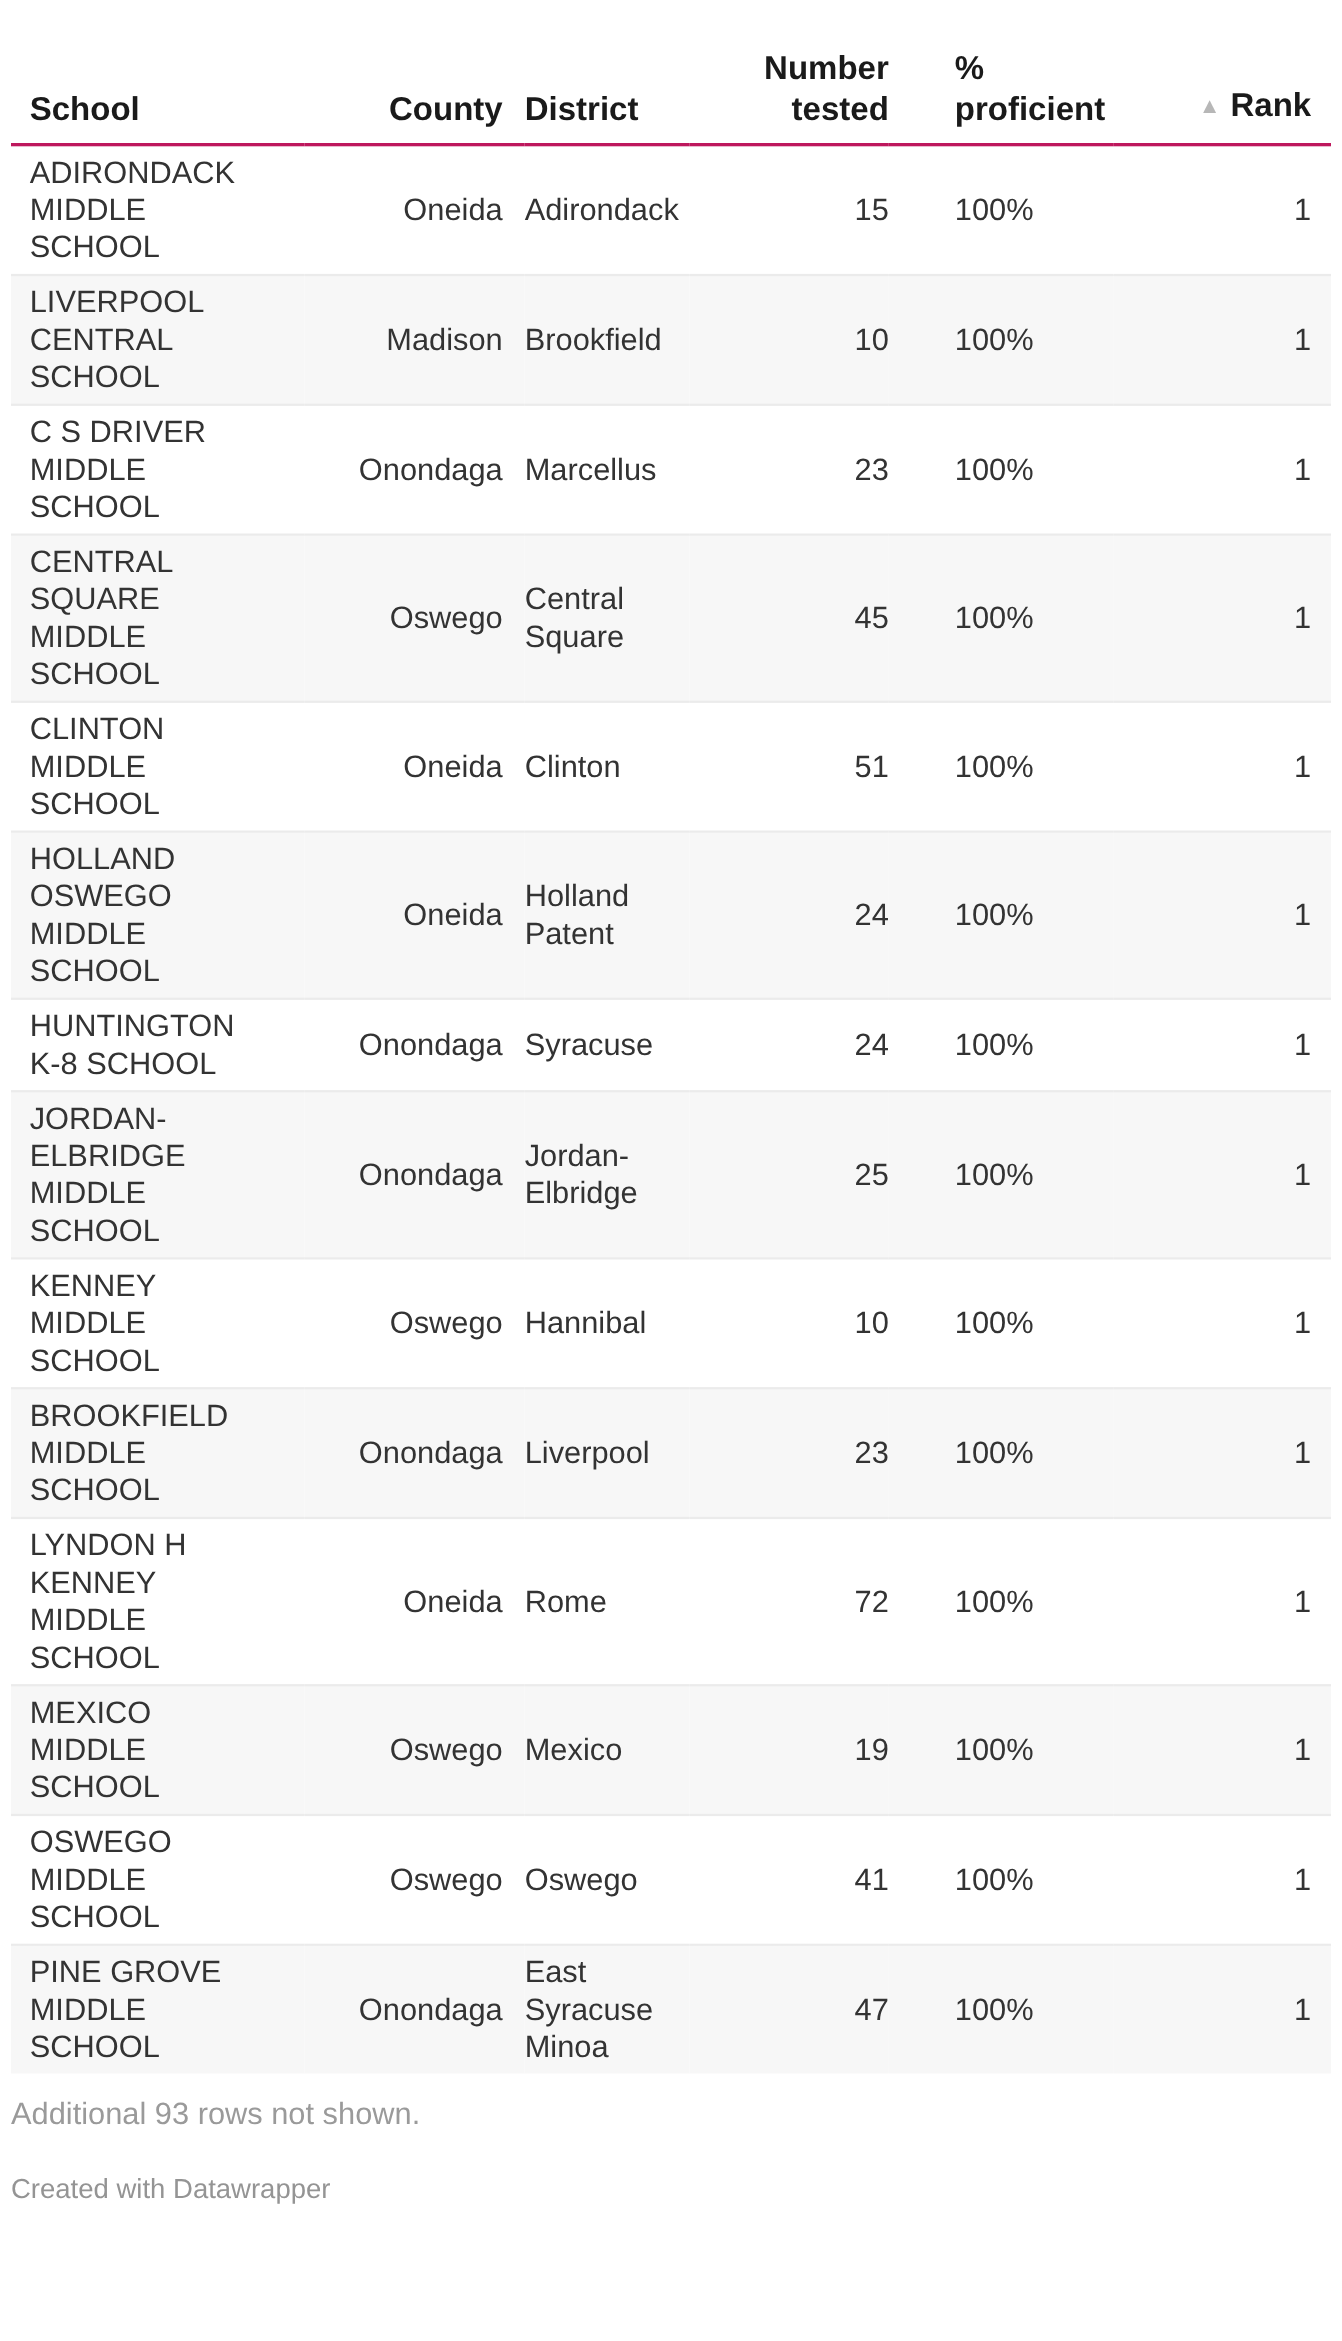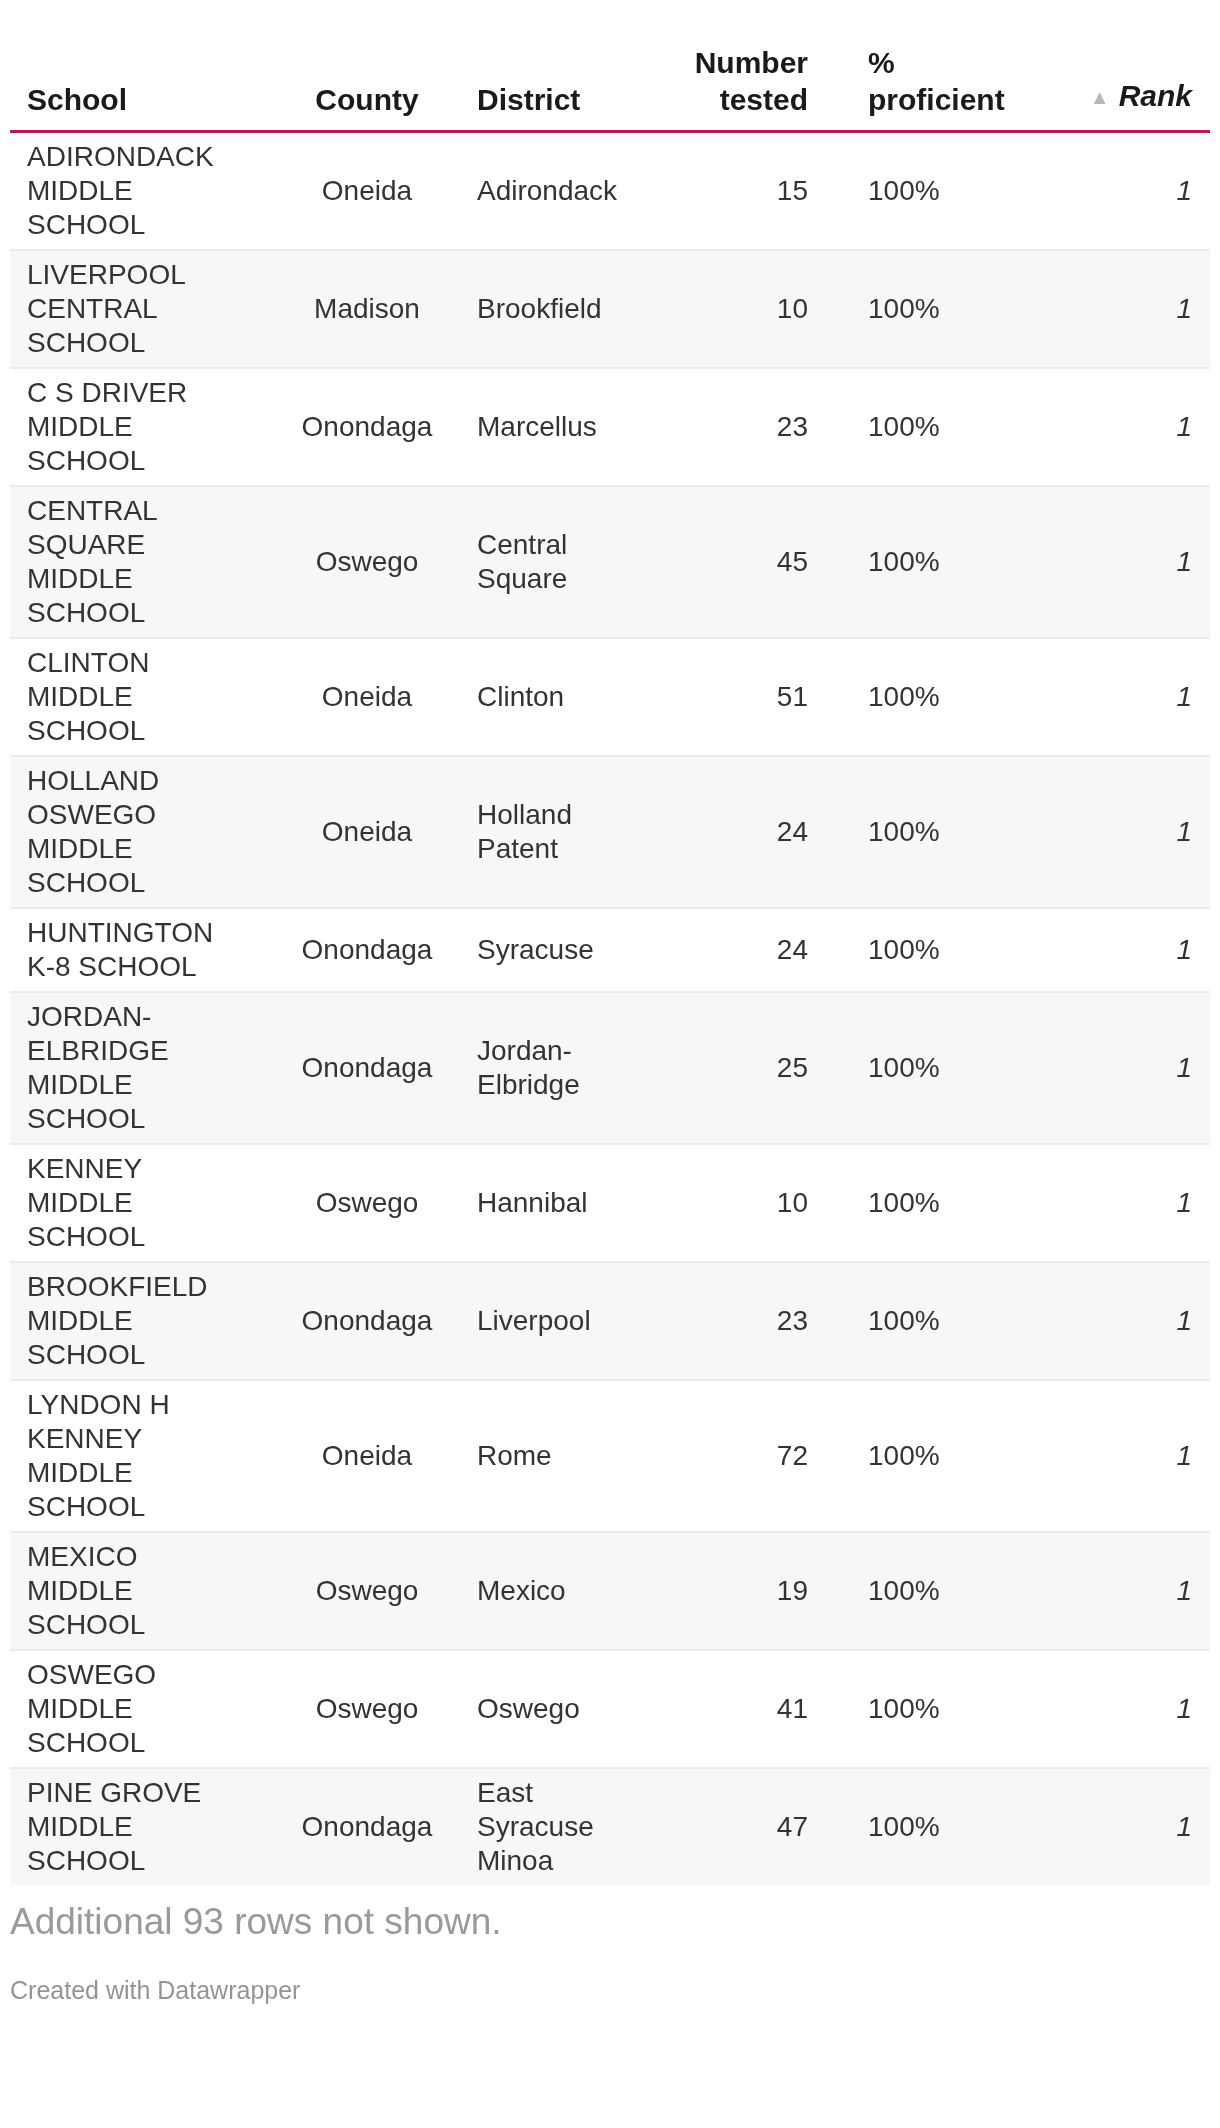--- a/index.html
+++ b/index.html
@@ -42,37 +42,37 @@
     padding: 7px 0;
   }
   tbody tr:nth-child(even) {
     background: #f7f7f7;
   }
   tbody tr + tr td {
     border-top: 2px solid #ebebeb;
   }
   
   .c-school     { text-align: left;  padding-left: 17px; padding-right: 50px; }
-  .c-county     { text-align: center;  padding-right: 20px; }
+  .c-county     { text-align: right;  padding-right: 20px; }
   .c-district   { text-align: left; }
   .c-tested     { text-align: right; }
   .c-proficient { text-align: left; padding-left: 60px; }
-  .c-rank       { text-align: right; padding-right: 18px; font-style: italic; }
+  .c-rank       { text-align: right; padding-right: 18px; }
   
   .sort-icon {
     color: #b7b7b7;
     font-size: 20px;
     margin-right: 9px;
     position: relative;
     top: -2px;
   }
   
   .note {
     margin: 20px 0 0 0;
-    font-size: 37px;
+    font-size: 28px;
     line-height: 34px;
     color: #9a9a9a;
   }
   .attribution {
     margin: 38px 0 0 0;
     font-size: 25px;
     line-height: 26px;
     color: #949494;
     text-decoration: none;
     display: inline-block;

